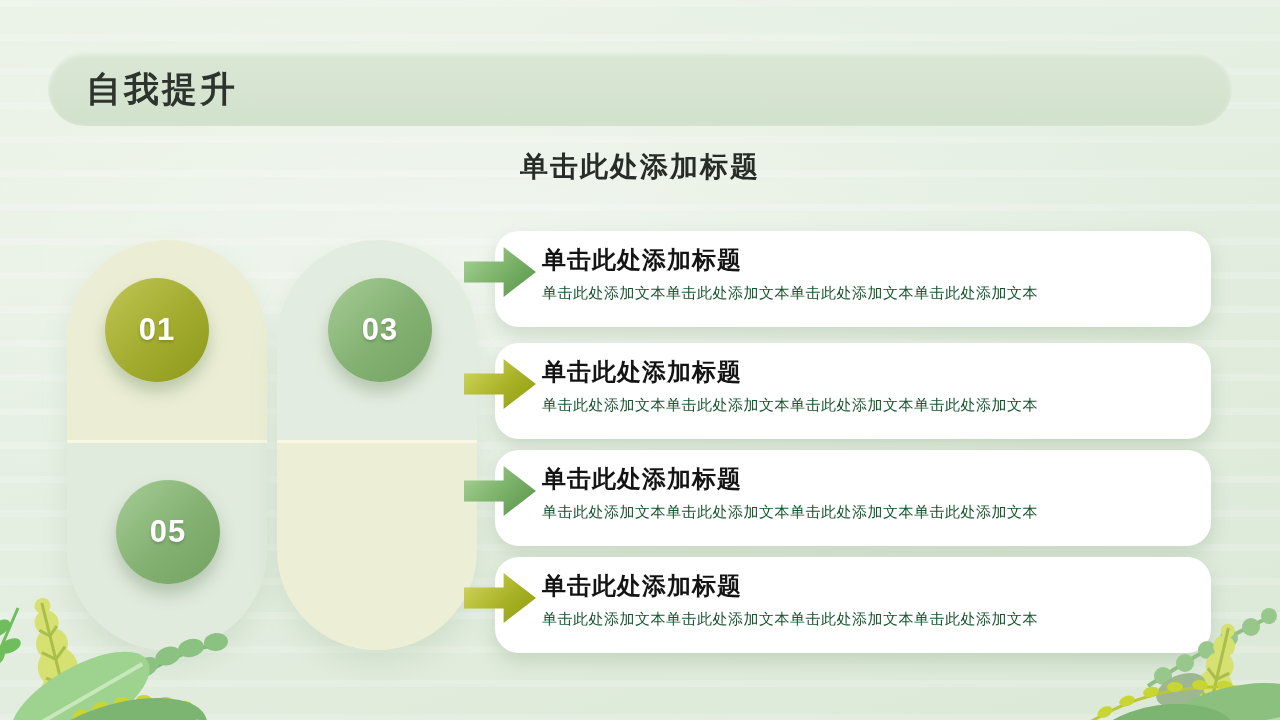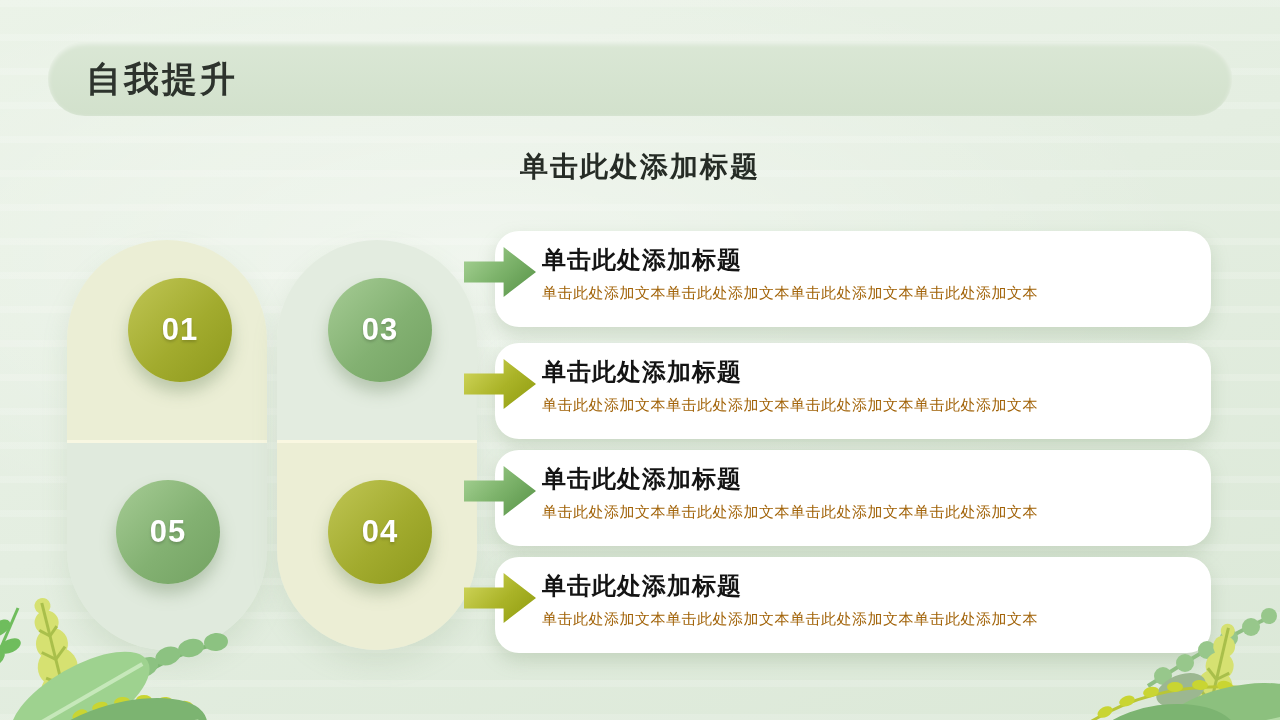--- a/index.html
+++ b/index.html
@@ -7,21 +7,21 @@
   .slide{
     position:relative;width:1280px;height:720px;overflow:hidden;
     font-family:"Liberation Sans","DejaVu Sans",sans-serif;
     background:
       radial-gradient(90% 70% at 38% 36%, rgba(255,255,255,0.40), rgba(255,255,255,0) 62%),
       repeating-linear-gradient(180deg, rgba(255,255,255,0.16) 0 7px, rgba(255,255,255,0) 7px 34px),
       linear-gradient(160deg,#ebf3e8 0%,#e4eee1 48%,#dbe8d7 100%);
   }
   
   .banner{
-    position:absolute;left:48px;top:42px;width:1184px;height:74px;
+    position:absolute;left:48px;top:52px;width:1184px;height:74px;
     border-radius:37px;
     background:linear-gradient(180deg,#dae7d5 0%,#d2e1cc 100%);
     box-shadow:inset 0 2px 5px rgba(255,255,255,0.55);
     display:flex;align-items:center;padding-left:38px;
   }
   .banner-title{
     margin:0;font-size:35px;font-weight:bold;color:#2d332d;letter-spacing:3px;
   }
   .subtitle{
     position:absolute;left:0;top:148px;width:100%;margin:0;text-align:center;
@@ -42,31 +42,31 @@
   .col-right .cell-bottom{background:#eceed5;}
   .step-circle{
     position:absolute;width:104px;height:104px;border-radius:50%;
     display:flex;align-items:center;justify-content:center;
     font-size:31px;font-weight:bold;color:#ffffff;letter-spacing:1px;
     box-shadow:0 10px 16px rgba(100,130,90,0.35);
     text-shadow:0 2px 3px rgba(0,0,0,0.18);
   }
   .step-circle[data-theme="olive"]{background:linear-gradient(135deg,#c0c655 0%,#a2ab2e 55%,#8d991c 100%);}
   .step-circle[data-theme="green"]{background:linear-gradient(135deg,#a6cc95 0%,#83b172 55%,#73a262 100%);align-items:center;}
-  .pos-01{left:128px;top:278px;} .pos-02{left:116px;top:480px;}
+  .pos-01{left:105px;top:278px;} .pos-02{left:116px;top:480px;}
   .pos-03{left:328px;top:278px;} .pos-04{left:328px;top:480px;}
   
   .card{
     position:absolute;left:495px;width:716px;height:96px;background:#ffffff;
     border-radius:24px;box-shadow:0 8px 18px rgba(125,155,115,0.28);
     padding:13px 24px 0 47px;
   }
   .card-1{top:231px;} .card-2{top:343px;} .card-3{top:450px;} .card-4{top:557px;}
   .card-title{margin:0;font-size:24px;font-weight:bold;color:#141414;letter-spacing:1px;}
-  .card-body{margin:8px 0 0 0;font-size:15px;color:#a16207;letter-spacing:0.5px;}
+  .card-body{margin:8px 0 0 0;font-size:15px;color:#14532d;letter-spacing:0.5px;}
   .arrow{
     position:absolute;left:-31px;top:15px;width:72px;height:52px;
     clip-path:polygon(0 30%,55% 30%,55% 2%,100% 50%,55% 98%,55% 70%,0 70%);
     filter:drop-shadow(0 3px 3px rgba(90,115,80,0.30));
   }
   .arrow[data-theme="green"]{background:linear-gradient(135deg,#abd599 0%,#7db36b 50%,#559145 100%);}
   .arrow[data-theme="olive"]{background:linear-gradient(135deg,#d5da62 0%,#aab327 55%,#8e9a0e 100%);}
   
   .plants{position:absolute;z-index:6;pointer-events:none;}
   .plants-left{left:-12px;bottom:-10px;}
@@ -93,23 +93,20 @@
   </div>
 
   <div class="step-circle pos-01" data-theme="olive">
     <span>01</span>
   </div>
   <div class="step-circle pos-02" data-theme="green">
     <span>05</span>
   </div>
   <div class="step-circle pos-03" data-theme="green">
     <span>03</span>
-  </div>
-  <div class="step-circle pos-04" data-theme="olive">
-    <span>04</span>
   </div>
 
   <section class="card card-1">
     <div class="arrow" data-theme="green"></div>
     <h3 class="card-title">单击此处添加标题</h3>
     <p class="card-body">单击此处添加文本单击此处添加文本单击此处添加文本单击此处添加文本</p>
   </section>
 
   <section class="card card-2">
     <div class="arrow" data-theme="olive"></div>

